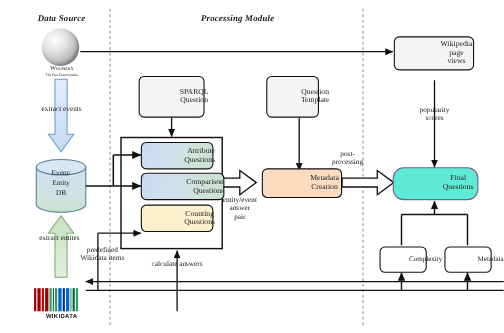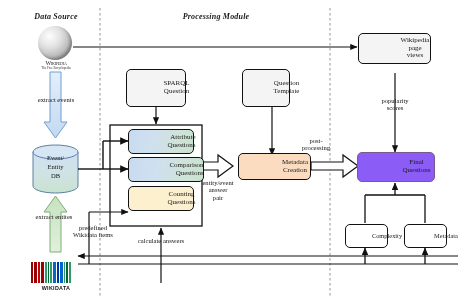--- a/index.html
+++ b/index.html
@@ -17,21 +17,21 @@
   .node{position:absolute;box-sizing:border-box;
         display:flex;align-items:center;justify-content:center;
         text-align:center;line-height:1.1;
         border:1.1px solid #111;border-radius:5px;
         font-size:7px;padding-left:41px;}
 
   .node-grey{background:#f4f4f4;}
   .node-qblue{background:linear-gradient(100deg,#c8dbef 0%,#cfe0ef 38%,#cfe3d8 75%,#c9e2cf 100%);text-align:right;}
   .node-yellow{background:#fdf0cf;}
   .node-peach{background:#fbdcc0;}
-  .node-purple{background:#8b5cf6;border-color:#7b5b8c;}
+  .node-purple{background:#5eead4;border-color:#7b5b8c;border-radius:10px;}
   .node-plain{background:#ffffff;border-radius:5px;}
 
   .edge-note{position:absolute;font-size:6.6px;text-align:center;
              line-height:1.12;color:#151515;background:transparent;}
 
   
   .wp-logo{position:absolute;width:36px;height:36px;}
   .wp-globe{position:absolute;left:0;top:0;width:34px;height:34px;border-radius:50%;
             background:radial-gradient(circle at 34% 30%,#fdfdfd 0%,#e3e3e3 33%,#bcbcbc 62%,#8e8e8e 86%,#6f6f6f 100%);
             box-shadow:inset -2px -2px 3px rgba(0,0,0,.25);}

